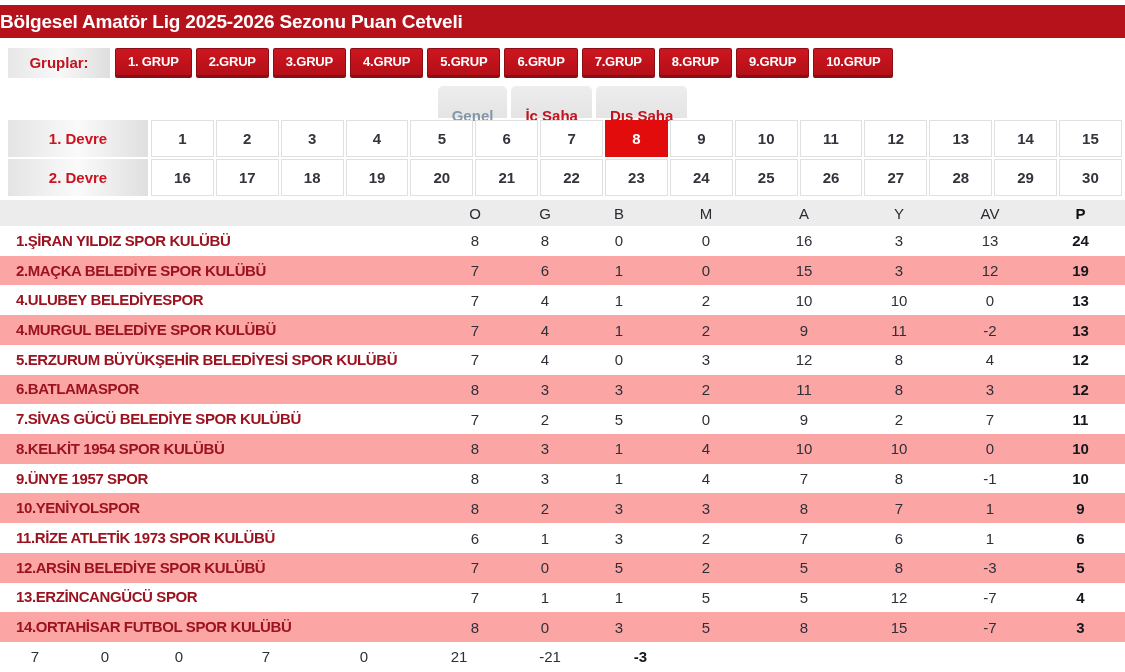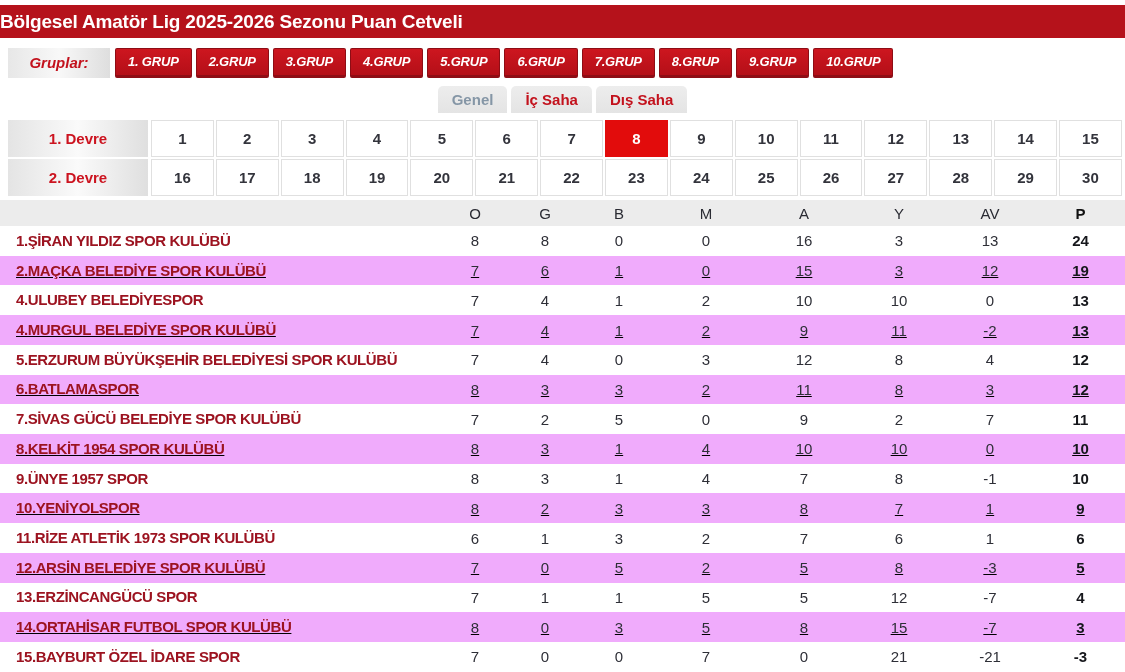--- a/index.html
+++ b/index.html
@@ -5,48 +5,48 @@
   html,body{margin:0;padding:0;background:#fff;}
   .page{width:1125px;height:672px;background:#fff;position:relative;overflow:hidden;
         font-family:"Liberation Sans",sans-serif;}
 
   
   .title-bar{margin-top:5px;height:33px;background:#b5121b;color:#fff;
              font-size:19px;font-weight:bold;line-height:33px;
              letter-spacing:-0.2px;}
 
   
-  .groups-row{display:flex;align-items:center;margin:10px 0 0 8px;height:30px;font-style:italic;}
+  .groups-row{display:flex;align-items:center;margin:10px 0 0 8px;height:30px;}
   .groups-label{width:102px;height:30px;line-height:30px;text-align:center;
                 font-weight:bold;font-size:15px;color:#c3121d;
                 background:linear-gradient(to right,#e7e7e7,#f8f8f8 50%,#dedede);margin-right:5px;}
   .group-btn{height:26px;line-height:26px;padding:0 12px;margin-right:4px;cursor:pointer;
              background:linear-gradient(#cd161f,#b40f18);border:1px solid #8e0d15;border-bottom-width:3px;
              border-radius:2px;color:#fff;font-weight:bold;font-size:13px;letter-spacing:-0.2px;}
 
   
   .tabs-row{display:flex;justify-content:center;margin-top:8px;height:27px;}
   .tab{background:linear-gradient(#ededed,#e4e4e4);border-radius:5px 5px 0 0;margin:0 2px;
-       padding:0 14px;line-height:27px;font-weight:bold;font-size:15px;color:#c3121d;cursor:pointer;}
+       padding:16px 14px;line-height:27px;font-weight:bold;font-size:15px;color:#c3121d;cursor:pointer;}
   .tab.active{color:#8596a6;}
 
   
   .weeks{margin:7px 0 0 8px;width:1114px;}
   .wk-row{display:flex;height:37px;margin-bottom:2px;}
   .wk-label{width:140px;text-align:center;line-height:37px;font-weight:bold;font-size:15px;color:#cc1420;
             background:linear-gradient(to right,#e4e4e4,#fafafa 50%,#dfdfdf);margin-right:3px;}
   .wk-cell{flex:1;margin-right:2px;border:1px solid #e0e0e0;background:#fff;text-align:center;
            line-height:35px;font-weight:bold;font-size:15px;color:#33343c;cursor:pointer;box-sizing:border-box;}
   .wk-cell:last-child{margin-right:0;}
   .wk-cell.selected{background:#e20c0c;border-color:#e20c0c;color:#fff;}
 
   
   .standings{margin-top:4px;width:1125px;}
   .srow{display:flex;align-items:center;height:29.73px;background:#fff;}
-  .srow.alt{background:#f0abfc;text-decoration:underline;}
+  .srow.alt{background:#fca5a5;}
   .shead{height:26px;background:#ececec;}
   .c-name{width:440px;box-sizing:border-box;padding-left:16px;text-align:left;white-space:nowrap;overflow:hidden;}
   .cv{text-align:center;font-size:15px;color:#2e2f37;box-sizing:border-box;}
   .c0{width:70px}.c1{width:70px}.c2{width:78px}.c3{width:96px}
   .c4{width:100px}.c5{width:90px}.c6{width:92px}.c7{width:89px}
   .shead .cv{color:#2a2b33;font-size:15px;}
   .shead .c7{font-weight:bold;color:#111;}
   .team{font-weight:bold;font-size:15px;color:#9c1320;letter-spacing:-0.4px;cursor:pointer;}
   .pval{font-weight:bold;color:#16171c;}
 </style>
@@ -282,21 +282,20 @@
         <div class="cv c0">8</div>
         <div class="cv c1">0</div>
         <div class="cv c2">3</div>
         <div class="cv c3">5</div>
         <div class="cv c4">8</div>
         <div class="cv c5">15</div>
         <div class="cv c6">-7</div>
         <div class="cv c7 pval">3</div>
       </div>
       <div class="srow">
-        <div class="c-name"><span class="team">15.BAYBURT ÖZEL İDARE SPOR</span></div>
         <div class="cv c0">7</div>
         <div class="cv c1">0</div>
         <div class="cv c2">0</div>
         <div class="cv c3">7</div>
         <div class="cv c4">0</div>
         <div class="cv c5">21</div>
         <div class="cv c6">-21</div>
         <div class="cv c7 pval">-3</div>
       </div>
     </div>

